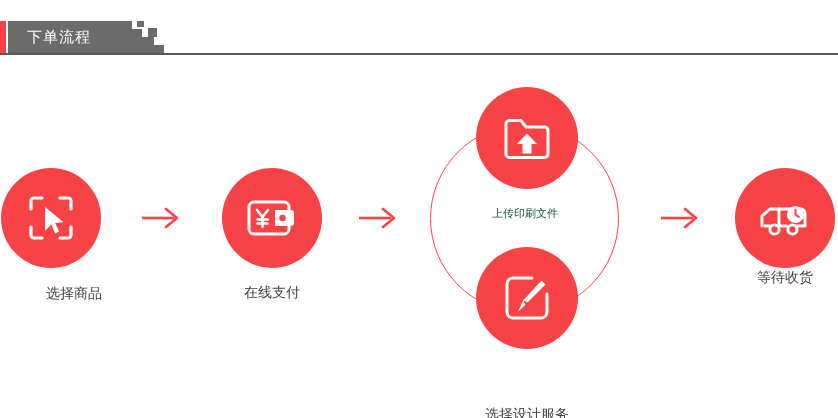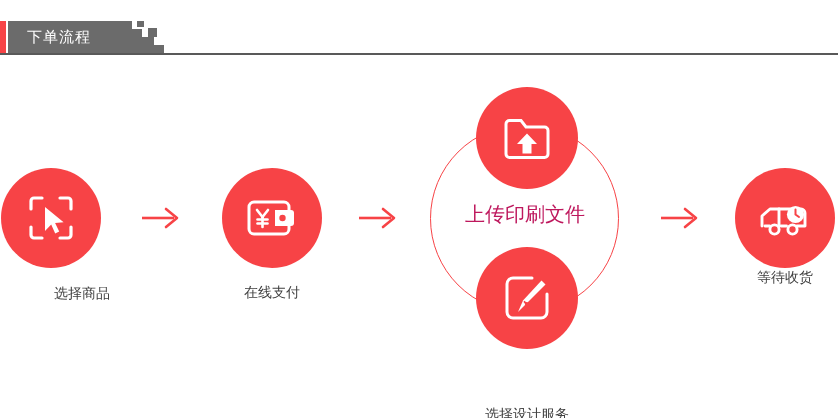--- a/index.html
+++ b/index.html
@@ -96,23 +96,23 @@
   .ring {
     position: absolute;
     border-radius: 50%;
     border: 1.4px solid #f74346;
     box-sizing: border-box;
   }
 
   .ring-label {
     position: absolute;
     text-align: center;
-    font-size: 20px;
+    font-size: 11px;
     line-height: 18px;
-    color: #be185d;
+    color: #14532d;
     white-space: nowrap;
   }
 
   .arrow { position: absolute; }
 
   svg { display: block; }
 </style>
 </head>
 <body>
 
@@ -138,21 +138,21 @@
           <g fill="none" stroke="#ffffff" stroke-width="3.2" stroke-linecap="round" stroke-linejoin="round">
             <path d="M6 17 V9 A3 3 0 0 1 9 6 H17"></path>
             <path d="M35 6 H43 A3 3 0 0 1 46 9 V17"></path>
             <path d="M46 35 V43 A3 3 0 0 1 43 46 H35"></path>
             <path d="M17 46 H9 A3 3 0 0 1 6 43 V35"></path>
           </g>
           <path d="M20 15 L20 39 L26.2 32.6 L30.2 41.5 L34.2 39.6 L30.1 31.1 L38.6 30.3 Z" fill="#ffffff"></path>
         </svg>
       </span>
     </div>
-    <div class="step-label" style="left:16px; top:284px; width:102px;padding-left:15px;">选择商品</div>
+    <div class="step-label" style="left:8px; top:284px; width:102px;padding-left:15px;">选择商品</div>
   </div>
 
   <div class="arrow" style="left:140px; top:206px;">
     <svg width="42" height="24" viewBox="0 0 42 24">
       <path d="M2 12 H34" stroke="#f74346" stroke-width="2.6" stroke-linecap="butt" fill="none"></path>
       <path d="M26 3 L37 12 L26 21" stroke="#f74346" stroke-width="2.6" fill="none" stroke-linecap="round" stroke-linejoin="round"></path>
     </svg>
   </div>
 
   <div class="node">

